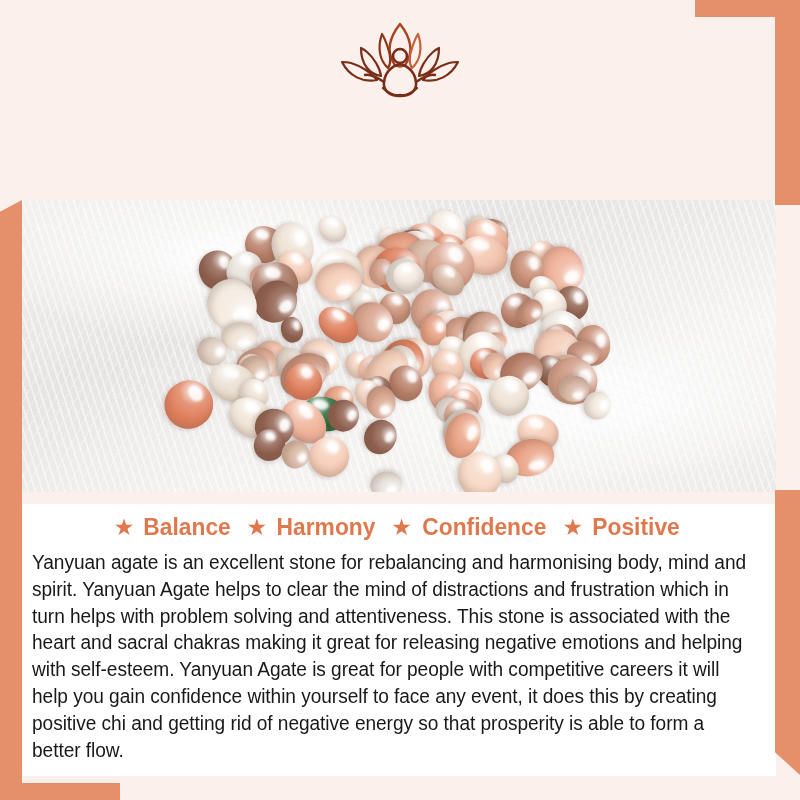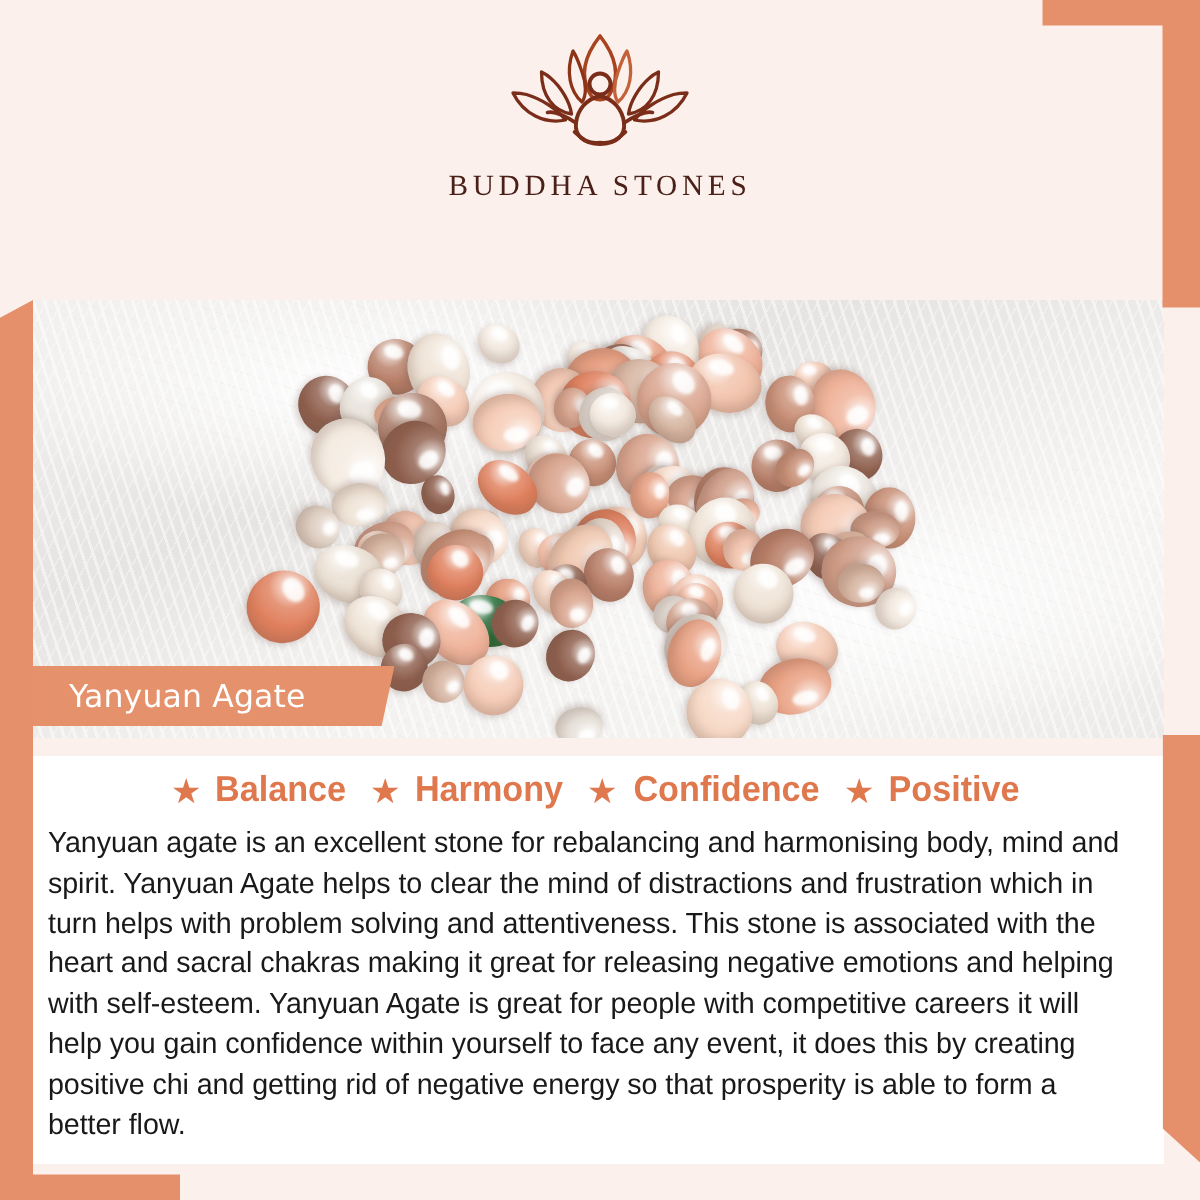--- a/index.html
+++ b/index.html
@@ -154,21 +154,20 @@
         <path d="M114 30 C114 46 106 56 94 58 C95 50 101 40 108 34 C110 32 112 31 114 30 Z" stroke="#7a2d18" stroke-width="2.2"></path>
         <path d="M17 44 C24 58 38 65 52 62 C47 55 36 48 26 45 C22 44 19 44 17 44 Z" stroke="#7a2d18" stroke-width="2.2"></path>
         <path d="M133 44 C126 58 112 65 98 62 C103 55 114 48 124 45 C128 44 131 44 133 44 Z" stroke="#7a2d18" stroke-width="2.2"></path>
         <circle cx="75" cy="38" r="7" stroke="#7a2d18" stroke-width="2.6"></circle>
         <path d="M75 46 C66 48 60 55 59 64 C58 72 64 78 75 78 C86 78 92 72 91 64 C90 55 84 48 75 46 Z" stroke="#7a2d18" stroke-width="2.6"></path>
         <path d="M59 64 C50 58 44 56 40 57" stroke="#7a2d18" stroke-width="2.4"></path>
         <path d="M91 64 C100 58 106 56 110 57" stroke="#7a2d18" stroke-width="2.4"></path>
         <path d="M58 70 C64 76 70 78 75 77 C80 78 86 76 92 70" stroke="#7a2d18" stroke-width="2.4"></path>
       </g>
     </svg>
-    <div class="logo-word">BUDDHA STONES</div>
   </div>
 
 
   <div class="photo-wrap">
     <div class="photo-bg"></div>
     <div class="photo-fur"></div>
     <div id="stone-field">
         <div class="stone" style="left: 297.886px; top: 17.382px; width: 29.4909px; height: 25.2998px; transform: rotate(33.7291deg); background: radial-gradient(circle at 32% 26%, rgba(255, 255, 255, 0.9) 0%, rgba(255, 255, 255, 0.18) 30%, rgba(0, 0, 0, 0) 58%), rgb(245, 236, 226); box-shadow: rgba(120, 95, 85, 0.28) 0px 2px 4px, rgba(110, 80, 70, 0.26) -3px -4px 7px inset; z-index: 10;"></div>
         <div class="stone" style="left: 441.872px; top: 18.9229px; width: 29.5458px; height: 23.6223px; transform: rotate(102.222deg); background: radial-gradient(circle at 32% 26%, rgba(255, 255, 255, 0.9) 0%, rgba(255, 255, 255, 0.18) 30%, rgba(0, 0, 0, 0) 58%), rgb(239, 227, 214); box-shadow: rgba(120, 95, 85, 0.28) 0px 2px 4px, rgba(110, 80, 70, 0.26) -3px -4px 7px inset; z-index: 11;"></div>
         <div class="stone" style="left: 404.635px; top: 12.7019px; width: 43.704px; height: 36.7897px; transform: rotate(63.1366deg); background: radial-gradient(circle at 32% 26%, rgba(255, 255, 255, 0.9) 0%, rgba(255, 255, 255, 0.18) 30%, rgba(0, 0, 0, 0) 58%), rgb(245, 236, 226); box-shadow: rgba(120, 95, 85, 0.28) 0px 2px 4px, rgba(110, 80, 70, 0.26) -3px -4px 7px inset; z-index: 12;"></div>
@@ -286,23 +285,20 @@
         <div class="stone" style="left: 297.642px; top: 236.52px; width: 30.3795px; height: 29.7491px; transform: rotate(34.3477deg); background: radial-gradient(circle at 32% 26%, rgba(255, 255, 255, 0.9) 0%, rgba(255, 255, 255, 0.18) 30%, rgba(0, 0, 0, 0) 58%), rgb(245, 236, 226); box-shadow: rgba(120, 95, 85, 0.28) 0px 2px 4px, rgba(110, 80, 70, 0.26) -3px -4px 7px inset; z-index: 124;"></div>
         <div class="stone" style="left: 261.83px; top: 240.119px; width: 27.5295px; height: 28.2931px; transform: rotate(147.111deg); background: radial-gradient(circle at 32% 26%, rgba(255, 255, 255, 0.9) 0%, rgba(255, 255, 255, 0.18) 30%, rgba(0, 0, 0, 0) 58%), rgb(216, 182, 162); box-shadow: rgba(120, 95, 85, 0.28) 0px 2px 4px, rgba(110, 80, 70, 0.26) -3px -4px 7px inset; z-index: 125;"></div>
         <div class="stone" style="left: 289.19px; top: 236.773px; width: 40.0546px; height: 39.8853px; transform: rotate(46.7033deg); background: radial-gradient(circle at 32% 26%, rgba(255, 255, 255, 0.9) 0%, rgba(255, 255, 255, 0.18) 30%, rgba(0, 0, 0, 0) 58%), rgb(246, 205, 184); box-shadow: rgba(120, 95, 85, 0.28) 0px 2px 4px, rgba(110, 80, 70, 0.26) -3px -4px 7px inset; z-index: 126;"></div>
         <div class="stone" style="left: 485.232px; top: 239.303px; width: 49.4802px; height: 37.1812px; transform: rotate(167.976deg); background: radial-gradient(circle at 32% 26%, rgba(255, 255, 255, 0.9) 0%, rgba(255, 255, 255, 0.18) 30%, rgba(0, 0, 0, 0) 58%), rgb(233, 161, 131); box-shadow: rgba(120, 95, 85, 0.28) 0px 2px 4px, rgba(110, 80, 70, 0.26) -3px -4px 7px inset; z-index: 127;"></div>
         <div class="stone" style="left: 469.612px; top: 254.719px; width: 29.5918px; height: 26.9409px; transform: rotate(58.7913deg); background: radial-gradient(circle at 32% 26%, rgba(255, 255, 255, 0.9) 0%, rgba(255, 255, 255, 0.18) 30%, rgba(0, 0, 0, 0) 58%), rgb(239, 227, 214); box-shadow: rgba(120, 95, 85, 0.28) 0px 2px 4px, rgba(110, 80, 70, 0.26) -3px -4px 7px inset; z-index: 128;"></div>
         <div class="stone" style="left: 437.416px; top: 252.566px; width: 45.2882px; height: 44.0967px; transform: rotate(65.4912deg); background: radial-gradient(circle at 32% 26%, rgba(255, 255, 255, 0.9) 0%, rgba(255, 255, 255, 0.18) 30%, rgba(0, 0, 0, 0) 58%), rgb(247, 217, 198); box-shadow: rgba(120, 95, 85, 0.28) 0px 2px 4px, rgba(110, 80, 70, 0.26) -3px -4px 7px inset; z-index: 129;"></div>
         <div class="stone" style="left: 350.327px; top: 270.596px; width: 31.9878px; height: 26.4633px; transform: rotate(168.722deg); background: radial-gradient(circle at 32% 26%, rgba(255, 255, 255, 0.9) 0%, rgba(255, 255, 255, 0.18) 30%, rgba(0, 0, 0, 0) 58%), rgb(232, 226, 218); box-shadow: rgba(120, 95, 85, 0.28) 0px 2px 4px, rgba(110, 80, 70, 0.26) -3px -4px 7px inset; z-index: 130;"></div>
       </div>
   </div>
 
-  <div class="name-banner">
-    <span class="name-banner-text">Yanyuan Agate</span>
-  </div>
 
   <div class="panel">
     <div class="keywords" id="keyword-row">
         <span class="kw">
           <span class="kw-star">★</span>
           <span class="kw-label">Balance</span>
         </span>
         <span class="kw">
           <span class="kw-star">★</span>
           <span class="kw-label">Harmony</span>

